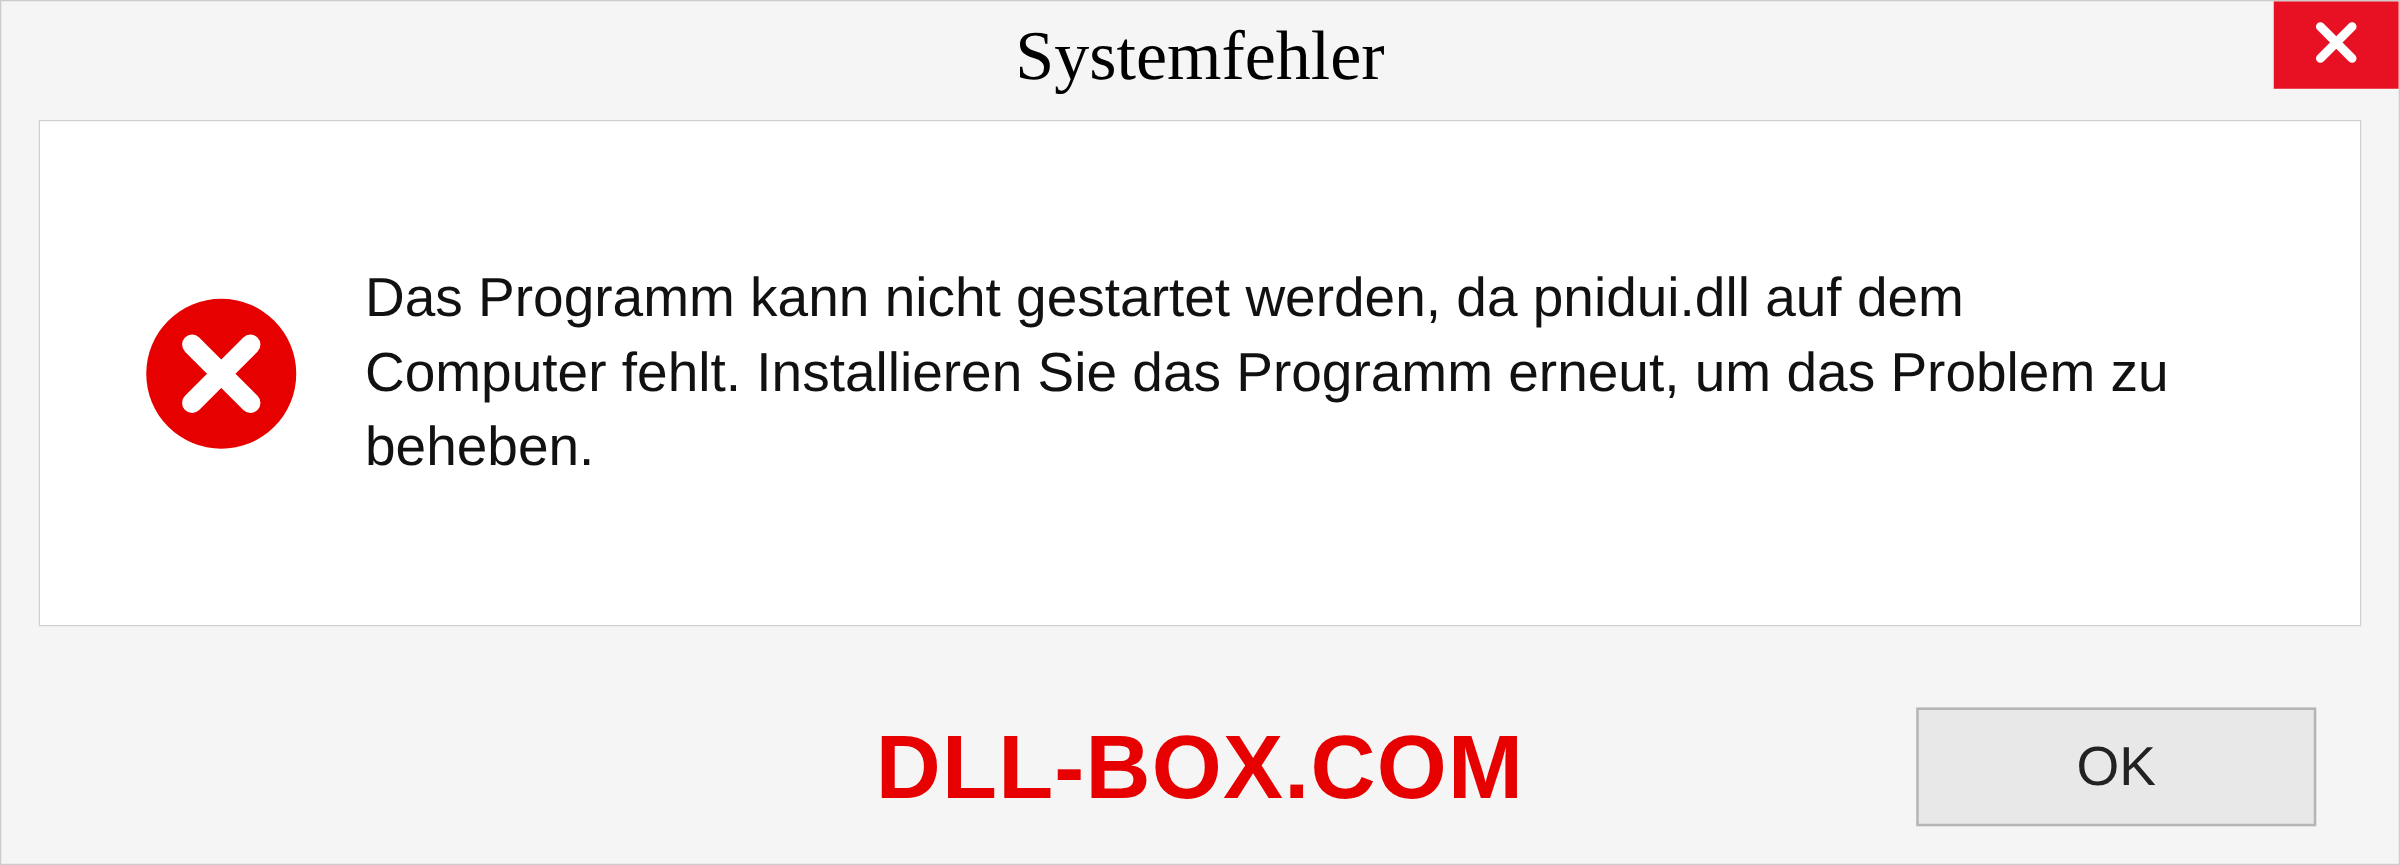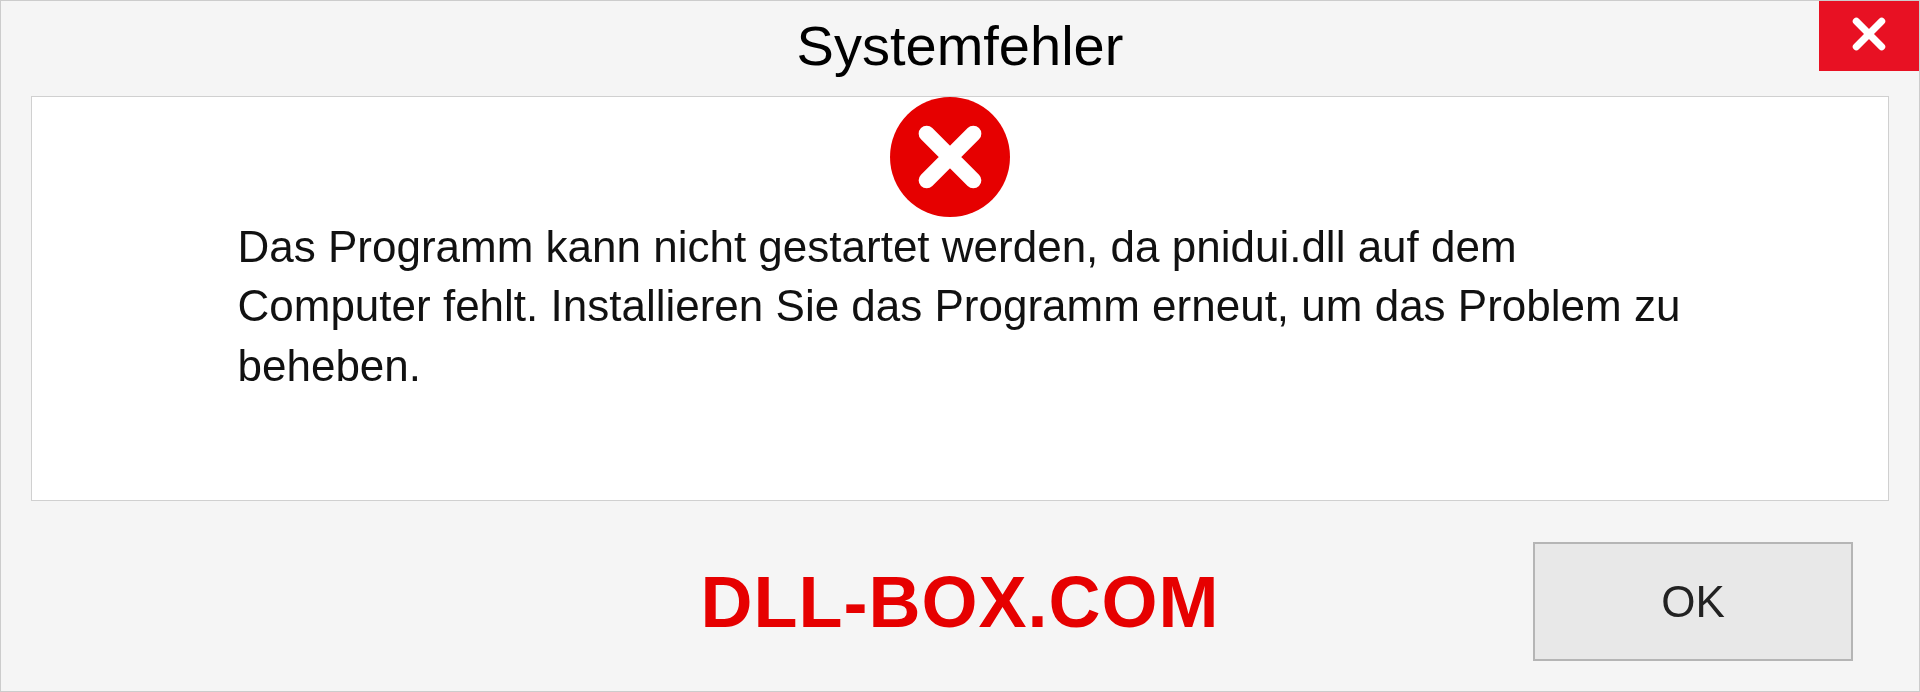--- a/index.html
+++ b/index.html
@@ -15,20 +15,21 @@
       position: relative;
       border: 1px solid #ccc;
     }
     .titlebar {
       display: flex;
       align-items: flex-start;
       justify-content: center;
       position: relative;
       height: 95px;
       padding-top: 12px;
+      font-family: Liberation Serif, serif;
     }
     .window-title {
       font-size: 56px;
       font-weight: normal;
       color: #000;
     }
     .close-btn {
       position: absolute;
       top: 0;
       right: 0;
@@ -45,21 +46,20 @@
       height: 38px;
     }
     .content-panel {
       margin: 0 30px;
       background: #fff;
       border: 1px solid #d0d0d0;
       height: 405px;
       display: flex;
       align-items: center;
       padding: 0 50px 0 85px;
-      flex-direction: column;
     }
     .error-circle {
       width: 120px;
       height: 120px;
       border-radius: 50%;
       background: #e60000;
       display: flex;
       align-items: center;
       justify-content: center;
       flex-shrink: 0;
@@ -90,21 +90,21 @@
       left: 50%;
       transform: translateX(-50%);
       font-size: 72px;
       font-weight: 900;
       color: #e60000;
       letter-spacing: 1px;
       font-family: Arial, Helvetica, sans-serif;
     }
     .ok-button {
       width: 320px;
-      height: 119px;
+      height: 95px;
       background: #e8e8e8;
       border: 2px solid #b5b5b5;
       font-size: 44px;
       color: #222;
       display: flex;
       align-items: center;
       justify-content: center;
       cursor: pointer;
     }
   </style>

